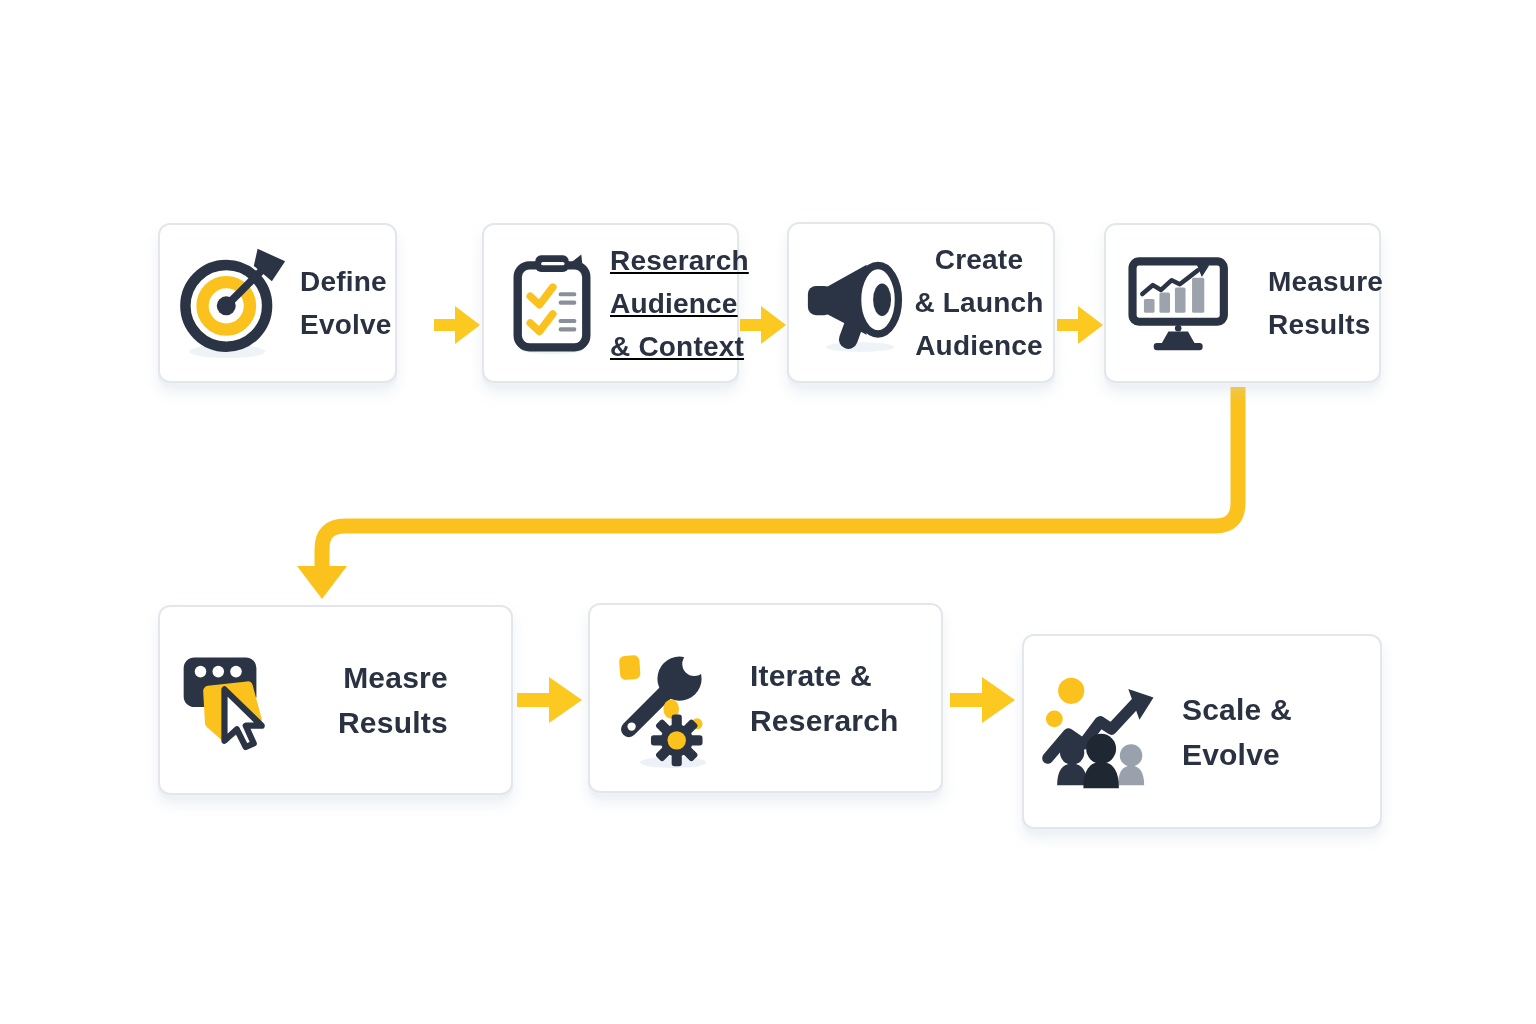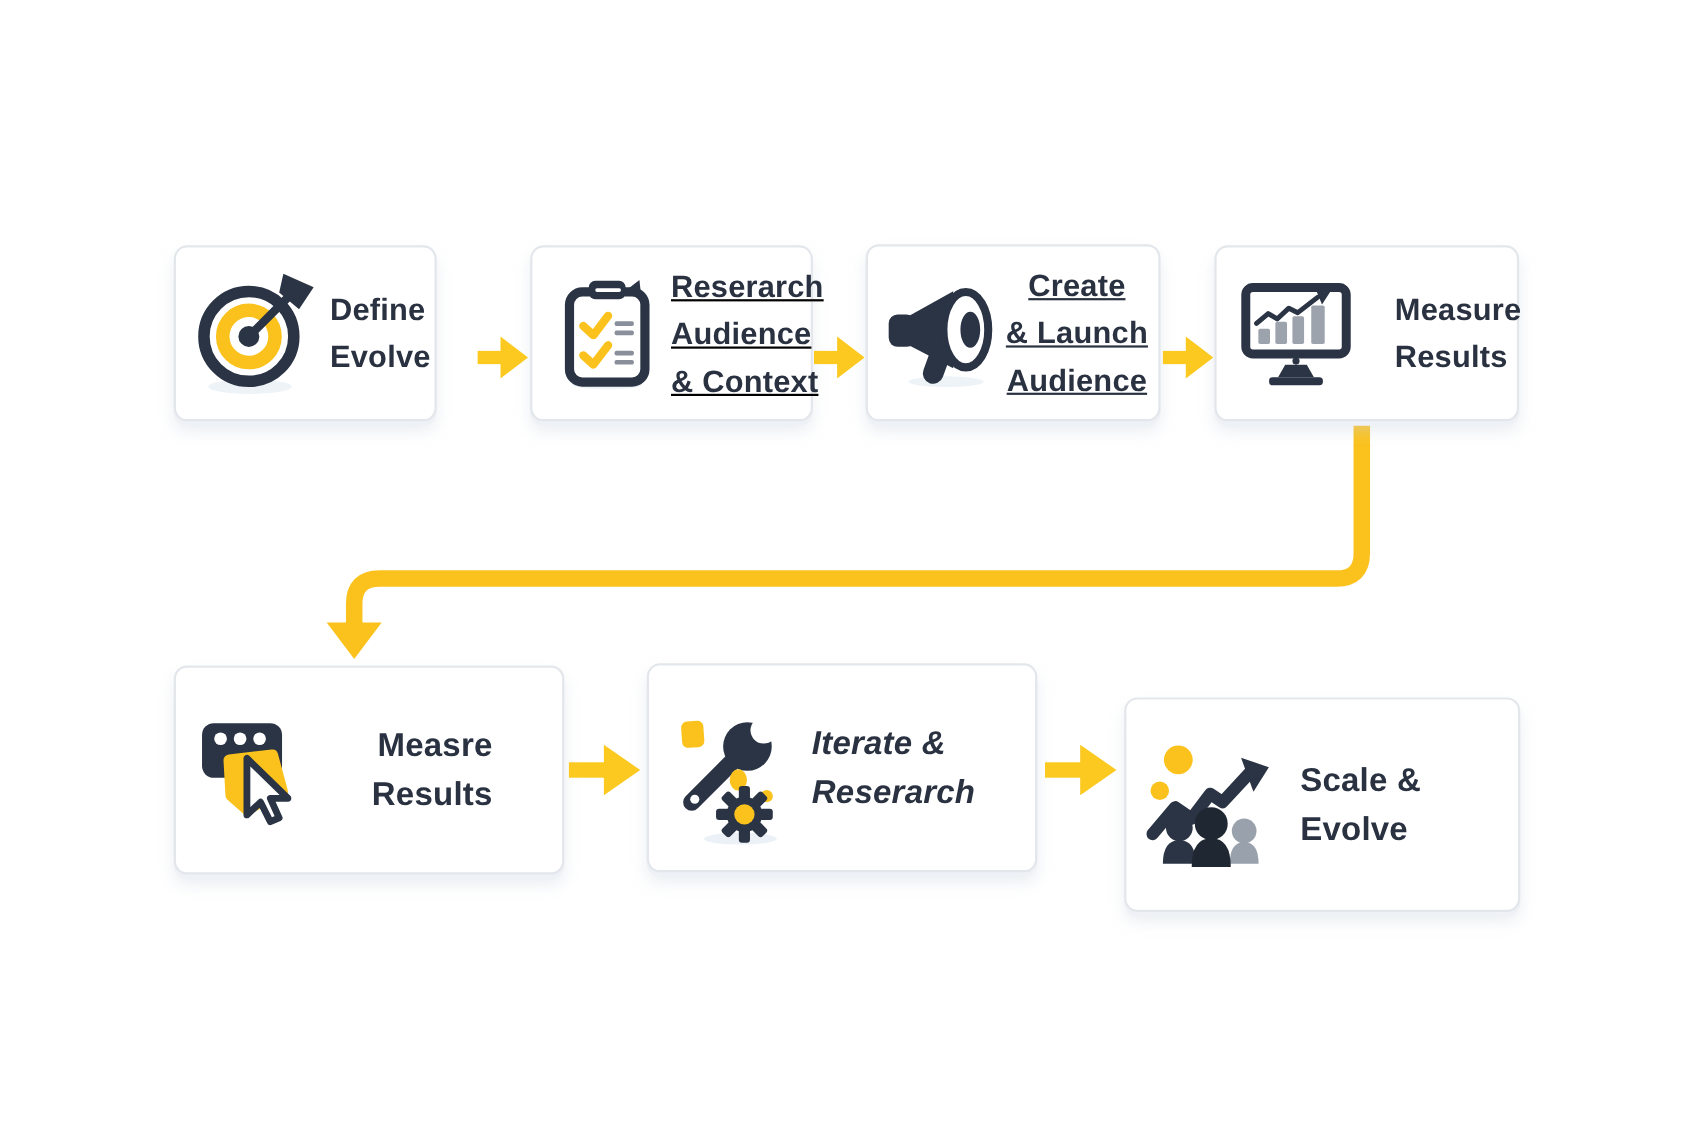--- a/index.html
+++ b/index.html
@@ -12,35 +12,35 @@
     position:absolute;display:flex;align-items:center;
     background:#ffffff;border:2px solid #E3E7EC;border-radius:12px;
     box-shadow:0 4px 0 #EEF1F5, 0 9px 14px rgba(203,212,224,.38);
     box-sizing:border-box;
   }
   .flow-box .icon{flex:none;line-height:0;}
   .label{font-weight:bold;color:#2A3241;letter-spacing:.2px;}
   .label span{display:block;white-space:nowrap;}
   .row1 .label{font-size:28px;line-height:43px;}
   .row2 .label{font-size:30px;line-height:45px;}
-  .label.center{text-align:center;flex:1;text-decoration:underline;}
+  .label.center{text-align:center;flex:1;}
   .label span.indent{padding-left:34px;}
 
   
   .b1{left:158px;top:223px;width:239px;height:160px;padding-left:14px;align-items:center;}
   .b1 .label{margin-left:12px;}
   .b2{left:482px;top:223px;width:257px;height:160px;padding-left:22px;text-decoration:underline;}
   .b2 .label{margin-left:12px;}
   .b3{left:787px;top:222px;width:268px;height:161px;padding-left:14px;padding-right:4px;}
   .b4{left:1104px;top:223px;width:277px;height:160px;padding-left:20px;}
   .b4 .label{margin-left:36px;}
   .b5{left:158px;top:605px;width:355px;height:190px;padding-left:18px;text-align:right;}
   .b5 .label{margin-left:10px;}
   .b6{left:588px;top:603px;width:355px;height:190px;padding-left:16px;}
-  .b6 .label{margin-left:20px;font-style:italic;}
+  .b6 .label{margin-left:32px;}
   .b7{left:1022px;top:602px;width:360px;height:195px;padding-left:18px;margin-top:32px;}
   .b7 .label{margin-left:18px;}
 
   
   .block-arrow{position:absolute;line-height:0;}
   .a1{left:434px;top:305px;}
   .a2{left:740px;top:305px;}
   .a3{left:1057px;top:305px;}
   .a4{left:517px;top:677px;}
   .a5{left:950px;top:677px;}

